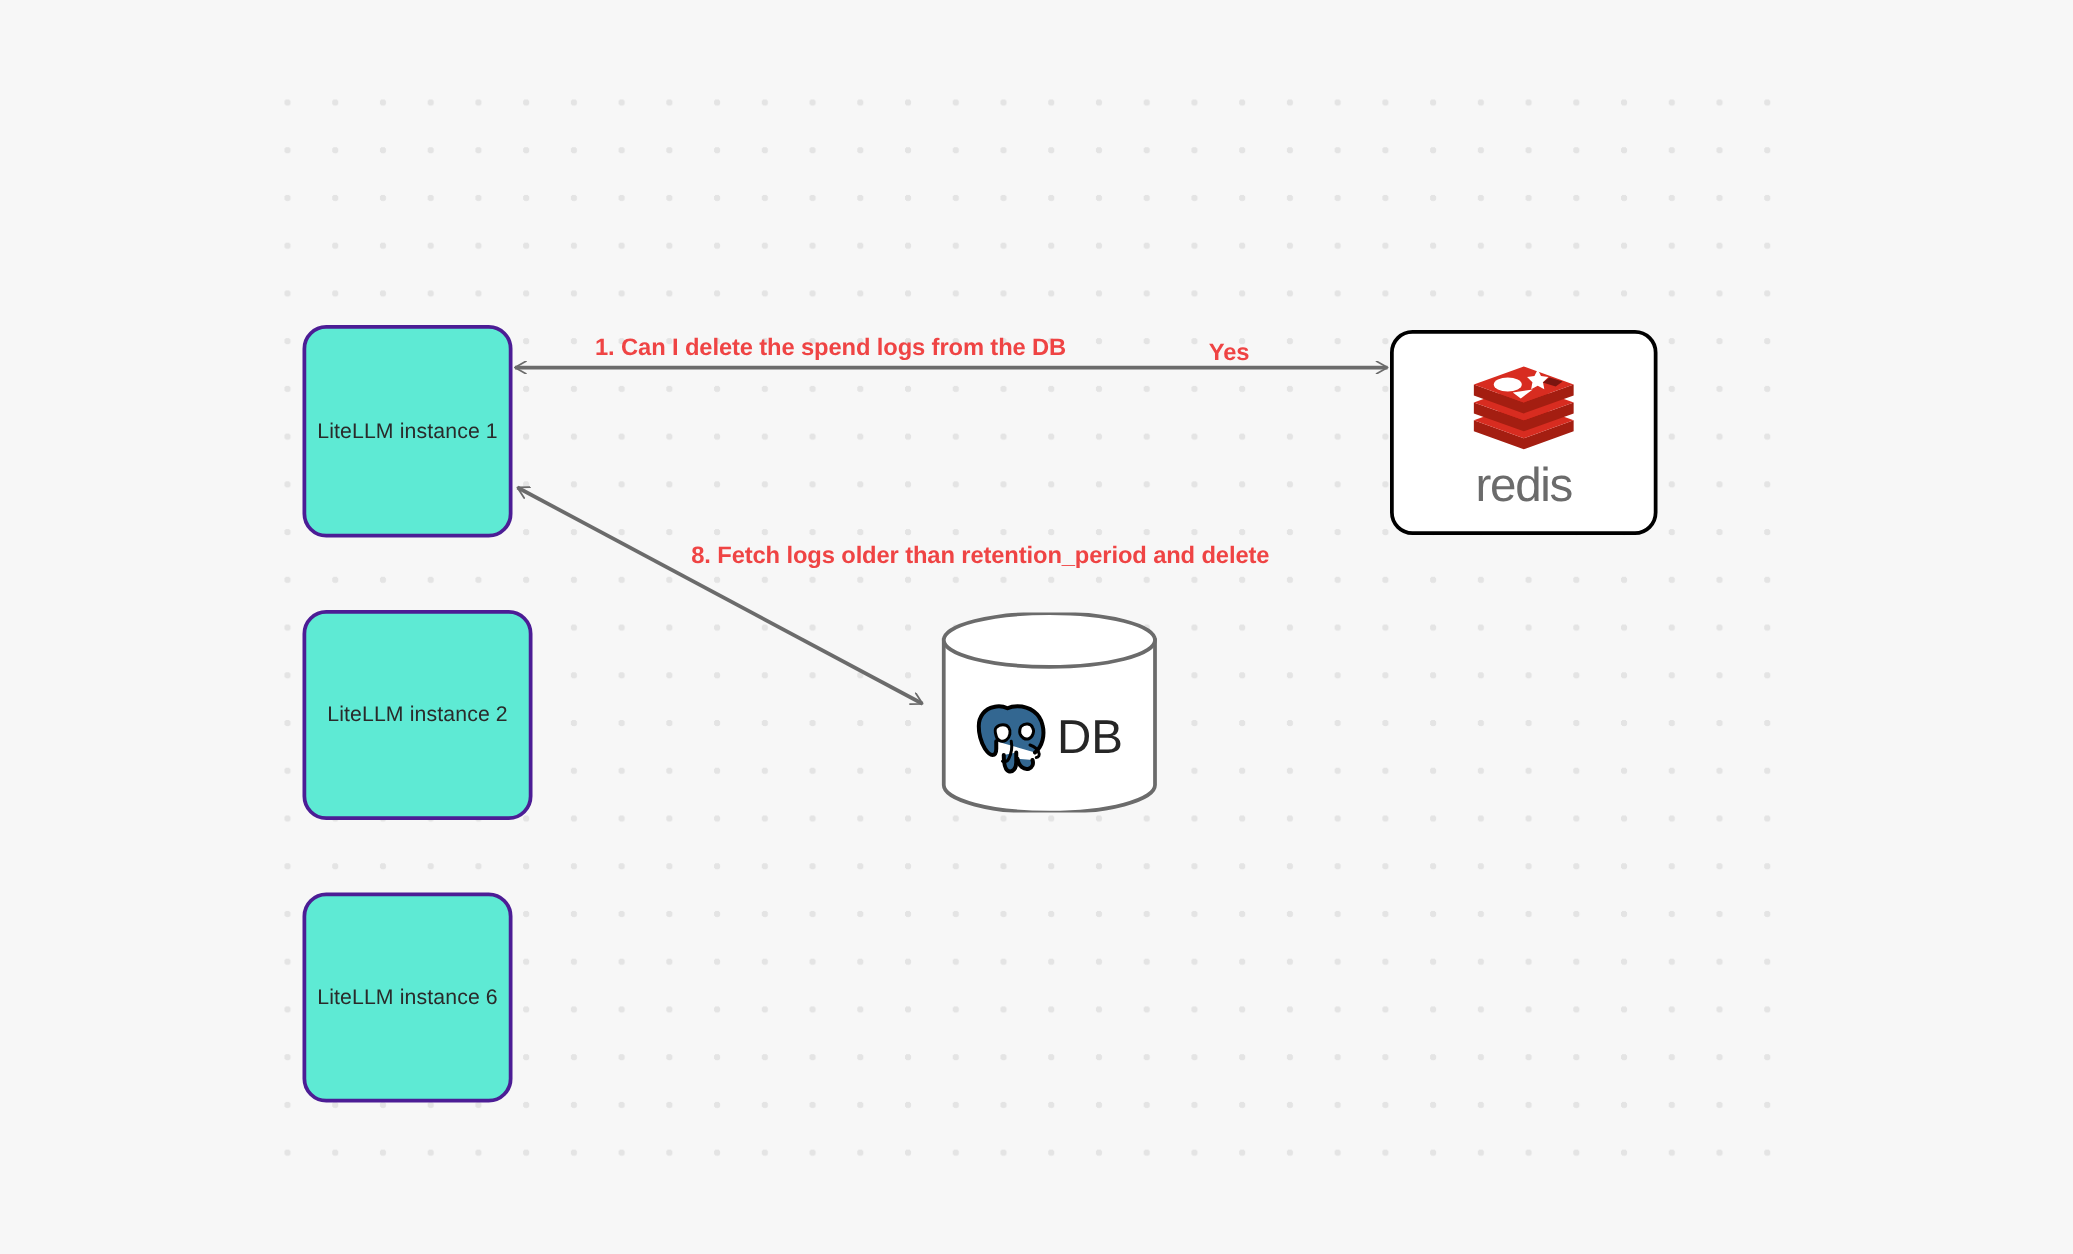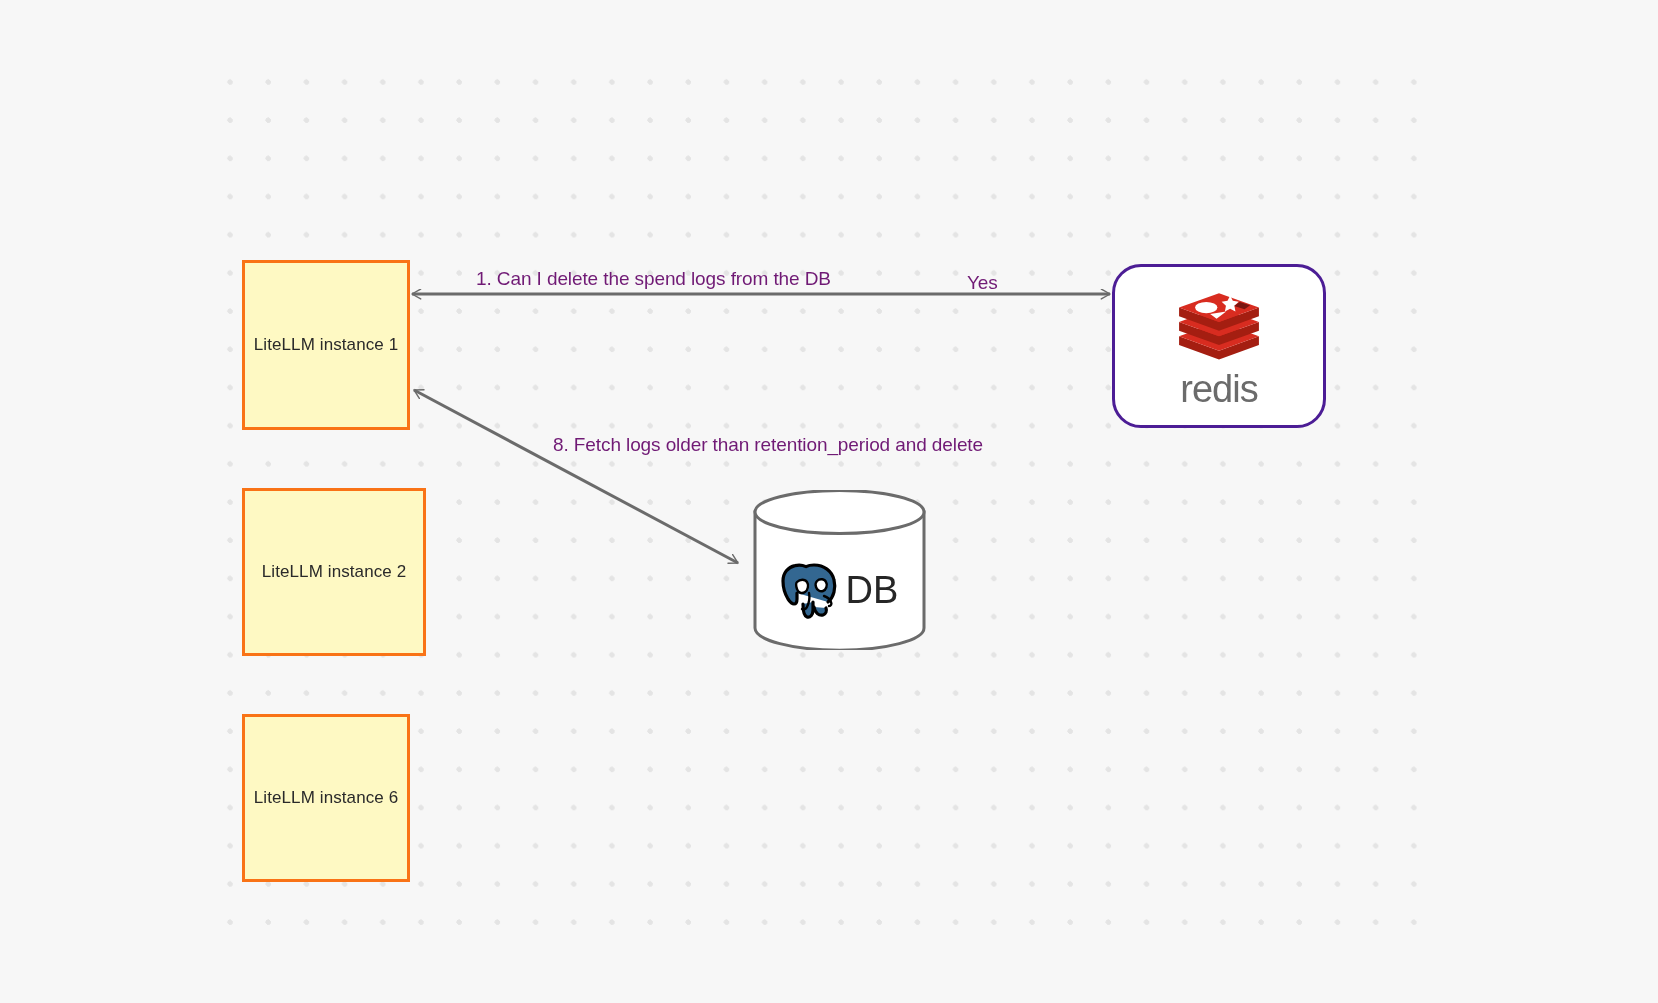--- a/index.html
+++ b/index.html
@@ -41,23 +41,23 @@
     top: 0;
     width: 1658px;
     height: 1003px;
     overflow: visible;
     pointer-events: none;
   }
 
   
   .node-box {
     position: absolute;
-    background: #fef9c3;
-    border: 3px solid #f97316;
-    border-radius: 0;
+    background: #5eead4;
+    border: 3px solid #4c1d95;
+    border-radius: 19px;
     box-sizing: border-box;
     display: flex;
     align-items: center;
     justify-content: center;
   }
   .node-box .node-label {
     font-size: 17px;
     color: #2a2a2a;
     font-family: "Liberation Sans", sans-serif;
     letter-spacing: 0.1px;
@@ -69,22 +69,22 @@
   #node-litellm-3 { left: 242px; top: 714px;  width: 168px; height: 168px; }
 
   
   #node-redis {
     position: absolute;
     left: 1112px;
     top: 264px;
     width: 214px;
     height: 164px;
     background: #ffffff;
-    border: 3px solid #4c1d95;
-    border-radius: 29px;
+    border: 3px solid #000000;
+    border-radius: 18px;
     box-sizing: border-box;
     display: flex;
     flex-direction: column;
     align-items: center;
     justify-content: center;
   }
   #redis-logo-wrap {
     width: 130px;
     height: 120px;
     display: flex;
@@ -124,23 +124,23 @@
     color: #262626;
     font-family: "Liberation Sans", sans-serif;
     line-height: 1;
     margin-left: 1px;
   }
 
   
   .edge-label {
     position: absolute;
     font-family: "Liberation Sans", sans-serif;
-    font-weight: normal;
+    font-weight: bold;
     font-size: 19px;
-    color: #701a75;
+    color: #ef4444;
     white-space: nowrap;
     letter-spacing: -0.1px;
   }
   #label-step1   { left: 476px; top: 268px; }
   #label-yes     { left: 967px; top: 272px; }
   #label-step2   { left: 553px; top: 434px; }
 </style>
 </head>
 <body>
 

